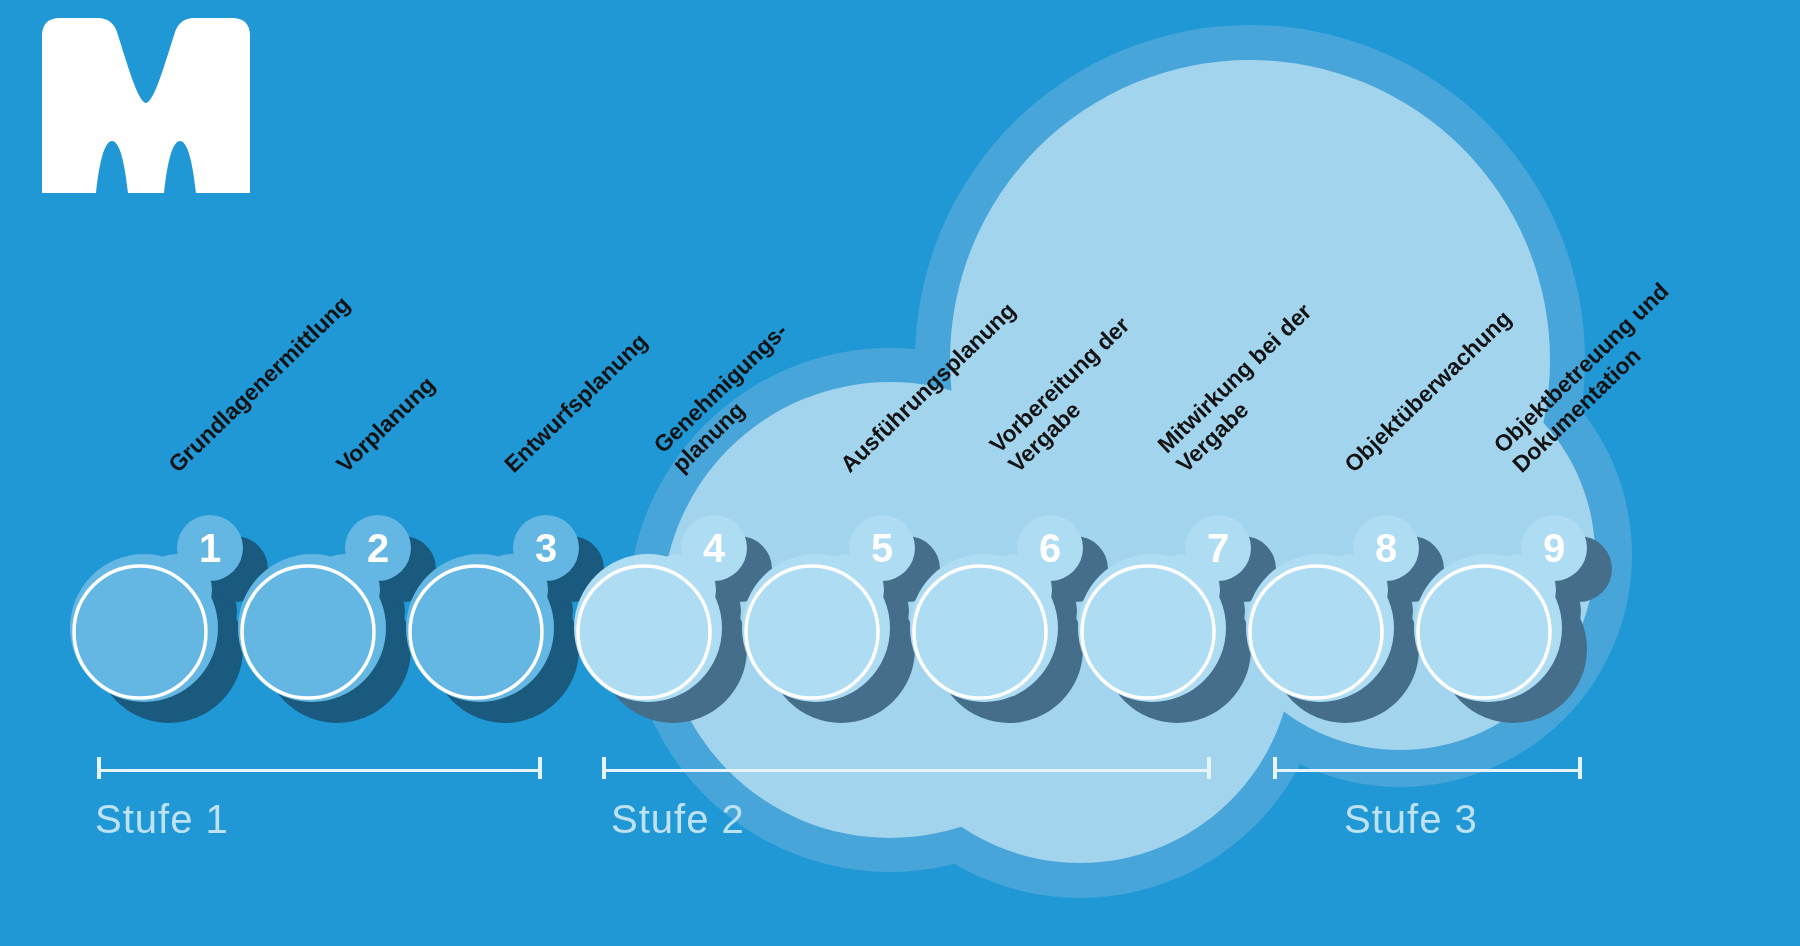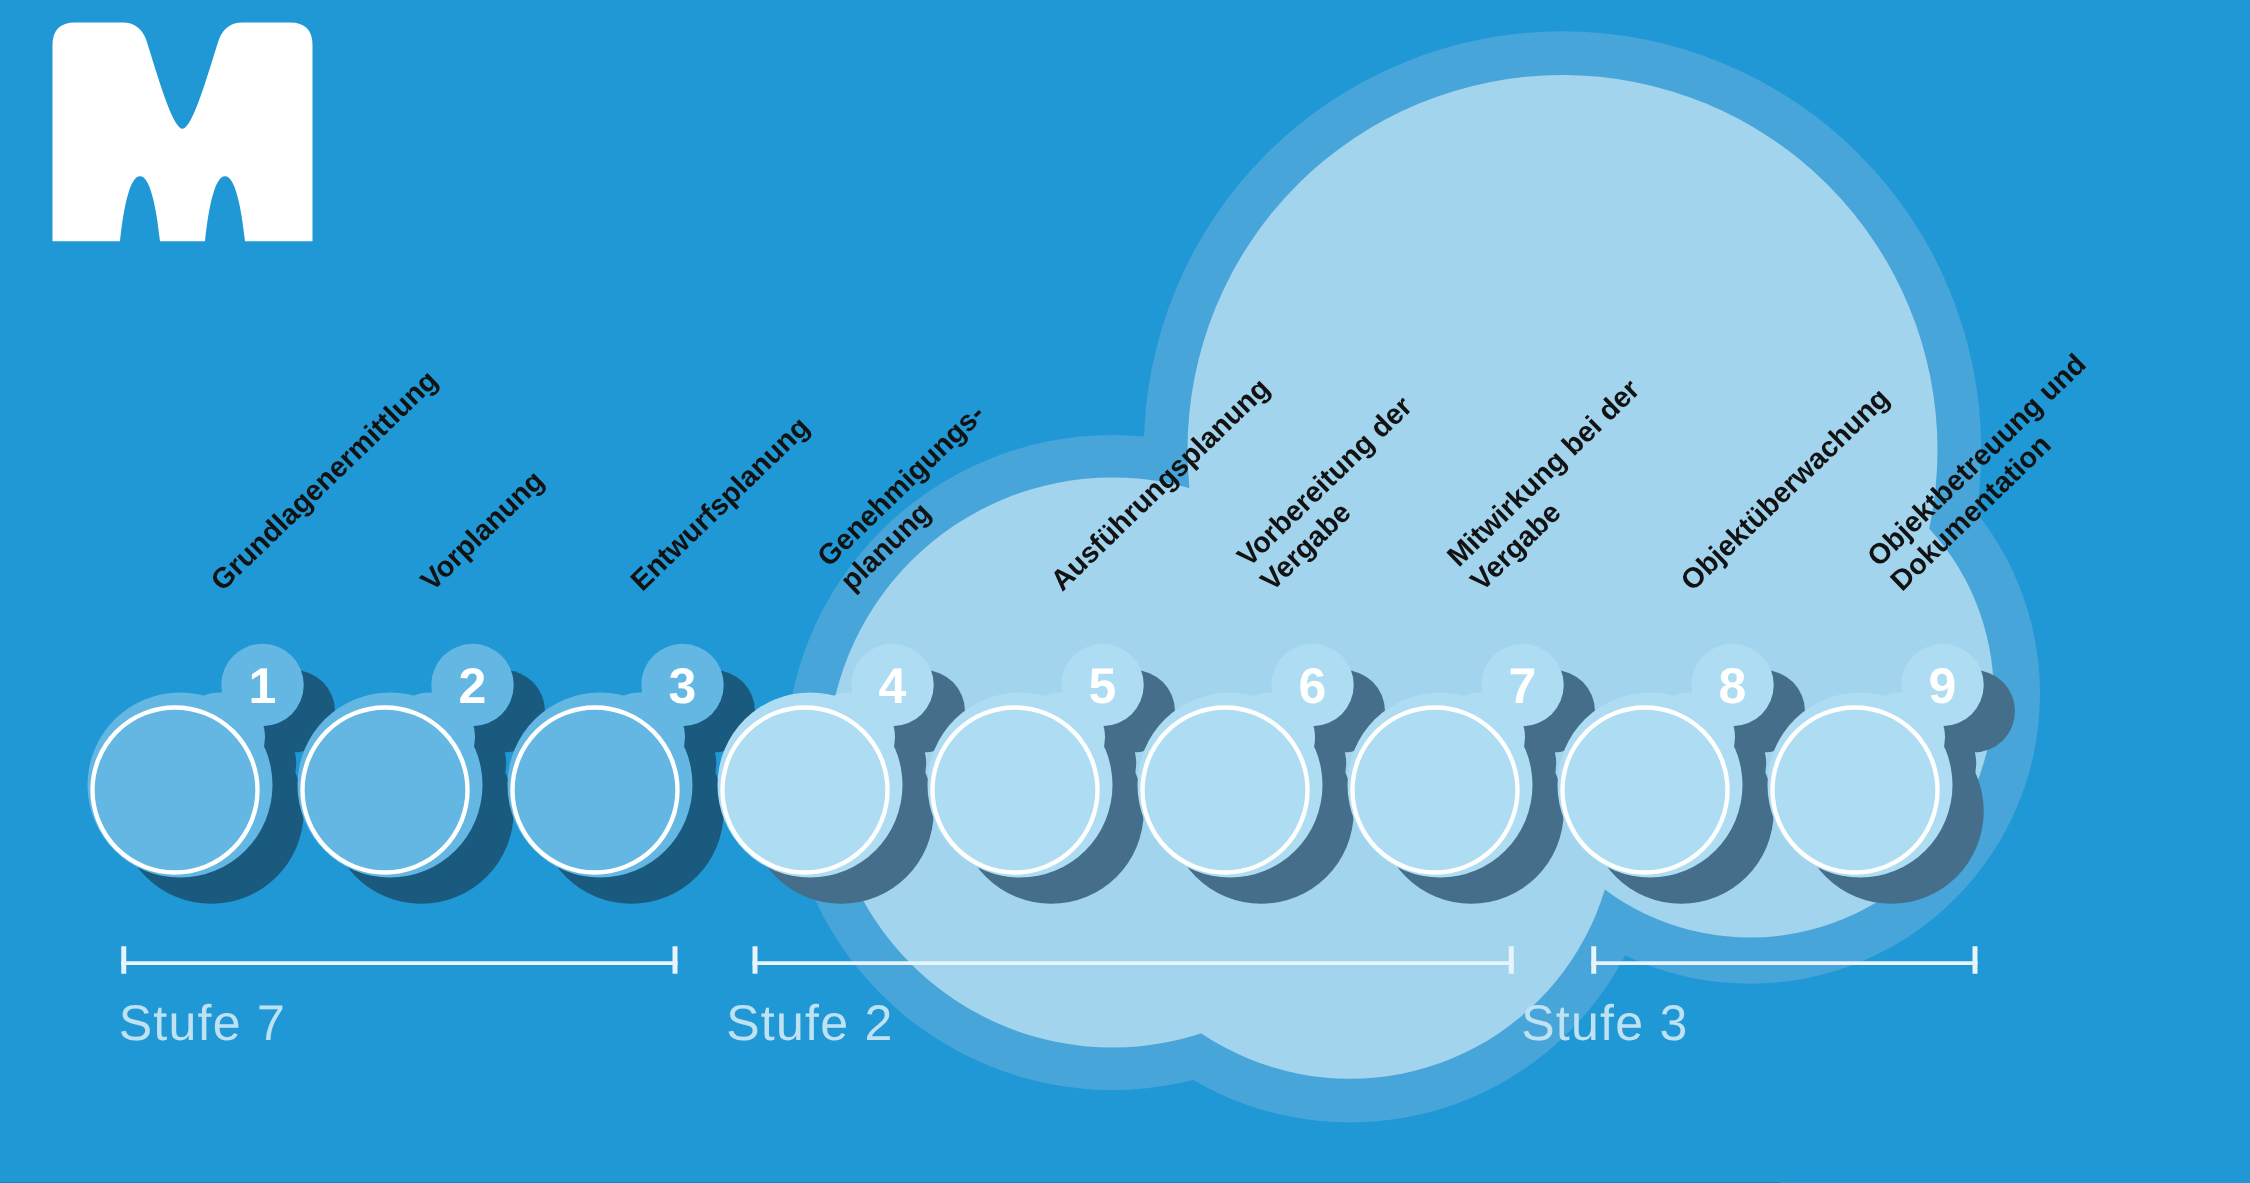--- a/index.html
+++ b/index.html
@@ -389,18 +389,18 @@
   <div class="phase-label" style="left:1190px">Mitwirkung bei der
 Vergabe</div>
   <div class="phase-label" style="left:1358px">Objektüberwachung</div>
   <div class="phase-label" style="left:1526px">Objektbetreuung und
 Dokumentation</div>
 
   <div class="bracket" style="left:97px;  width:445px;"></div>
   <div class="bracket" style="left:602px; width:609px;"></div>
   <div class="bracket" style="left:1273px;width:309px;"></div>
 
-  <div class="stage-label" style="left:95px">Stufe 7</div>
-  <div class="stage-label" style="left:581px">Stufe 2</div>
-  <div class="stage-label" style="left:1217px">Stufe 3</div>
+  <div class="stage-label" style="left:95px">Stufe 1</div>
+  <div class="stage-label" style="left:611px">Stufe 2</div>
+  <div class="stage-label" style="left:1344px">Stufe 3</div>
 
 
 </div>
 
 </body></html>

